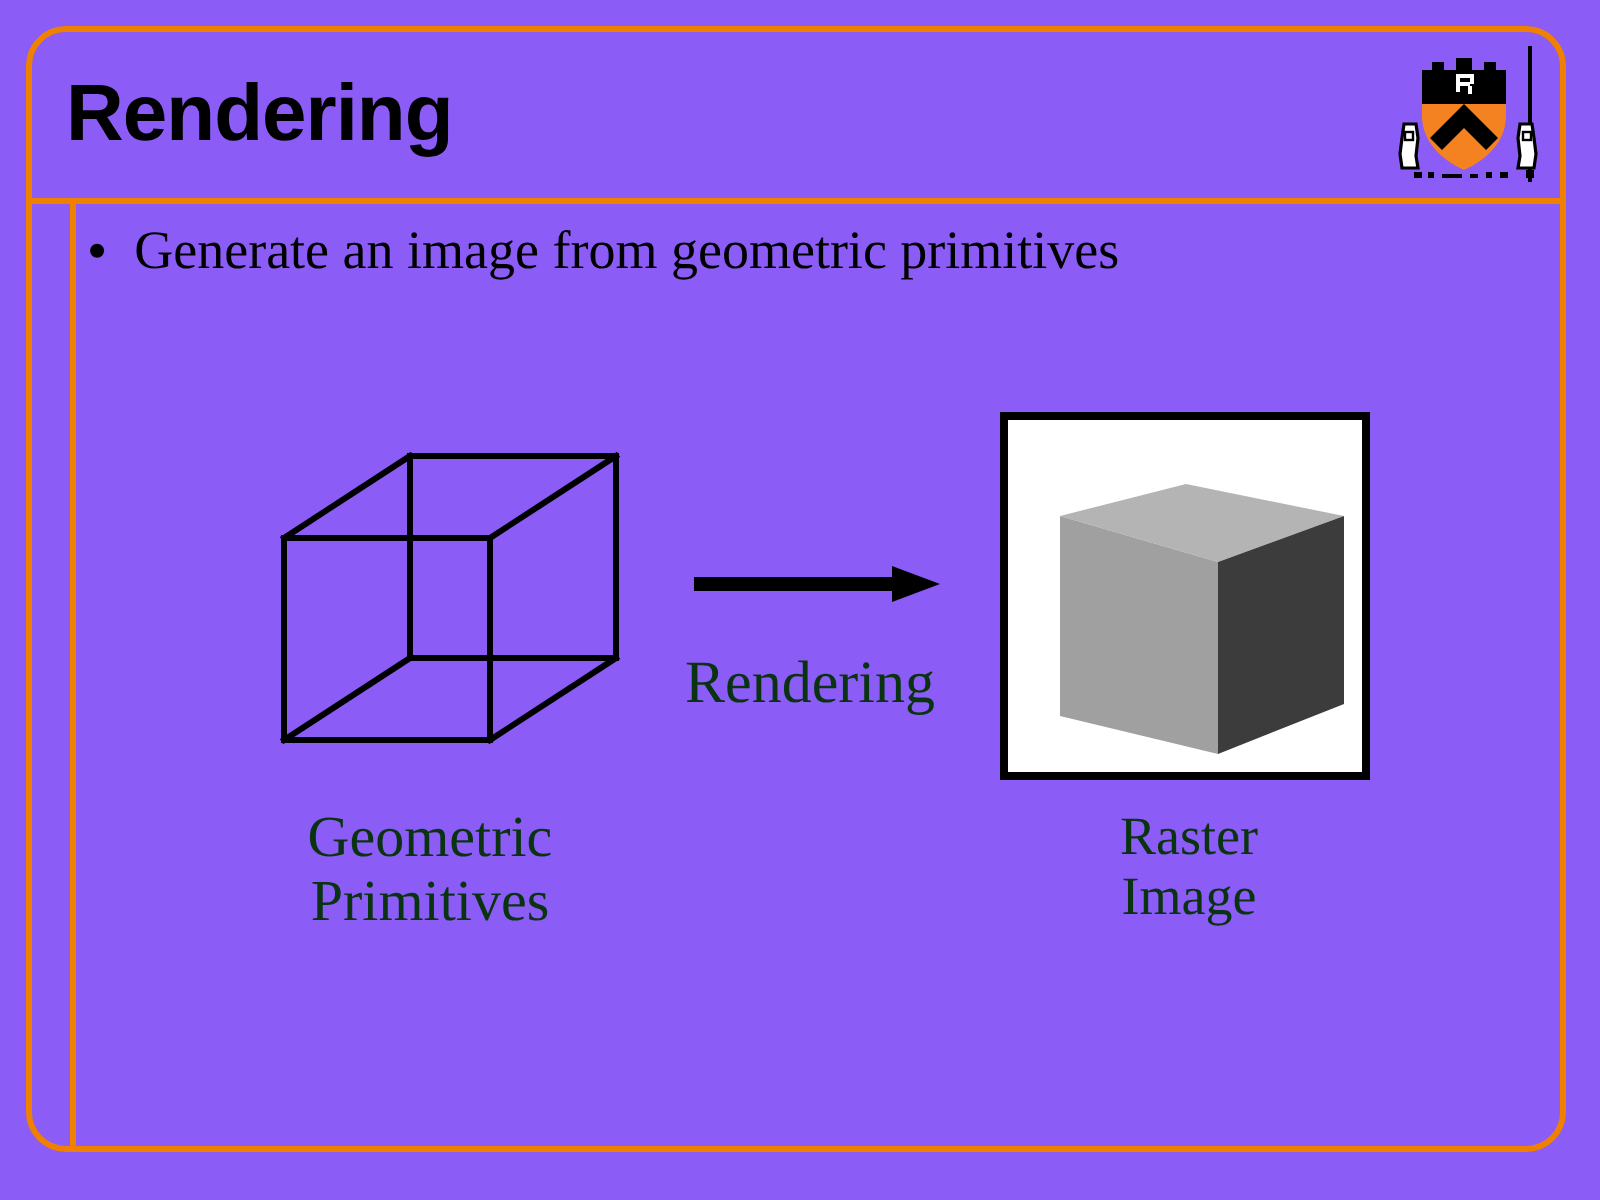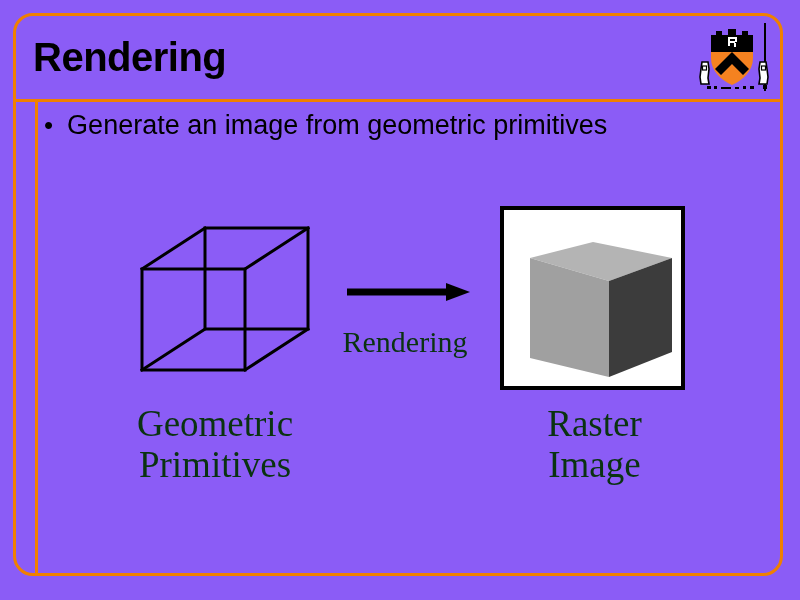--- a/index.html
+++ b/index.html
@@ -92,21 +92,21 @@
     display: flex;
     align-items: baseline;
   }
   .bullet-dot {
     font-size: 26px;
     line-height: 1;
     color: #000000;
     margin-right: 14px;
   }
   .bullet-text {
-    font-family: Liberation Sans, sans-serif;
+    font-family: Liberation Serif, serif;
     font-size: 27px;
     color: #000000;
     white-space: nowrap;
   }
 
   
   .figure {
     position: absolute;
     left: 0;
     top: 0;
@@ -128,27 +128,27 @@
   .caption-arrow {
     left: 300px;
     top: 325px;
     width: 210px;
     font-size: 30px;
   }
   .caption-left {
     left: 100px;
     top: 403px;
     width: 230px;
-    font-size: 37px;
+    font-size: 29px;
   }
   .caption-right {
     left: 497px;
     top: 403px;
     width: 195px;
-    font-size: 37px;
+    font-size: 27px;
   }
 </style>
 </head>
 <body>
 
 <div id="slide">
 
   <div class="slide-frame"></div>
   <div class="header-rule"></div>
   <div class="body-gutter-rule"></div>

